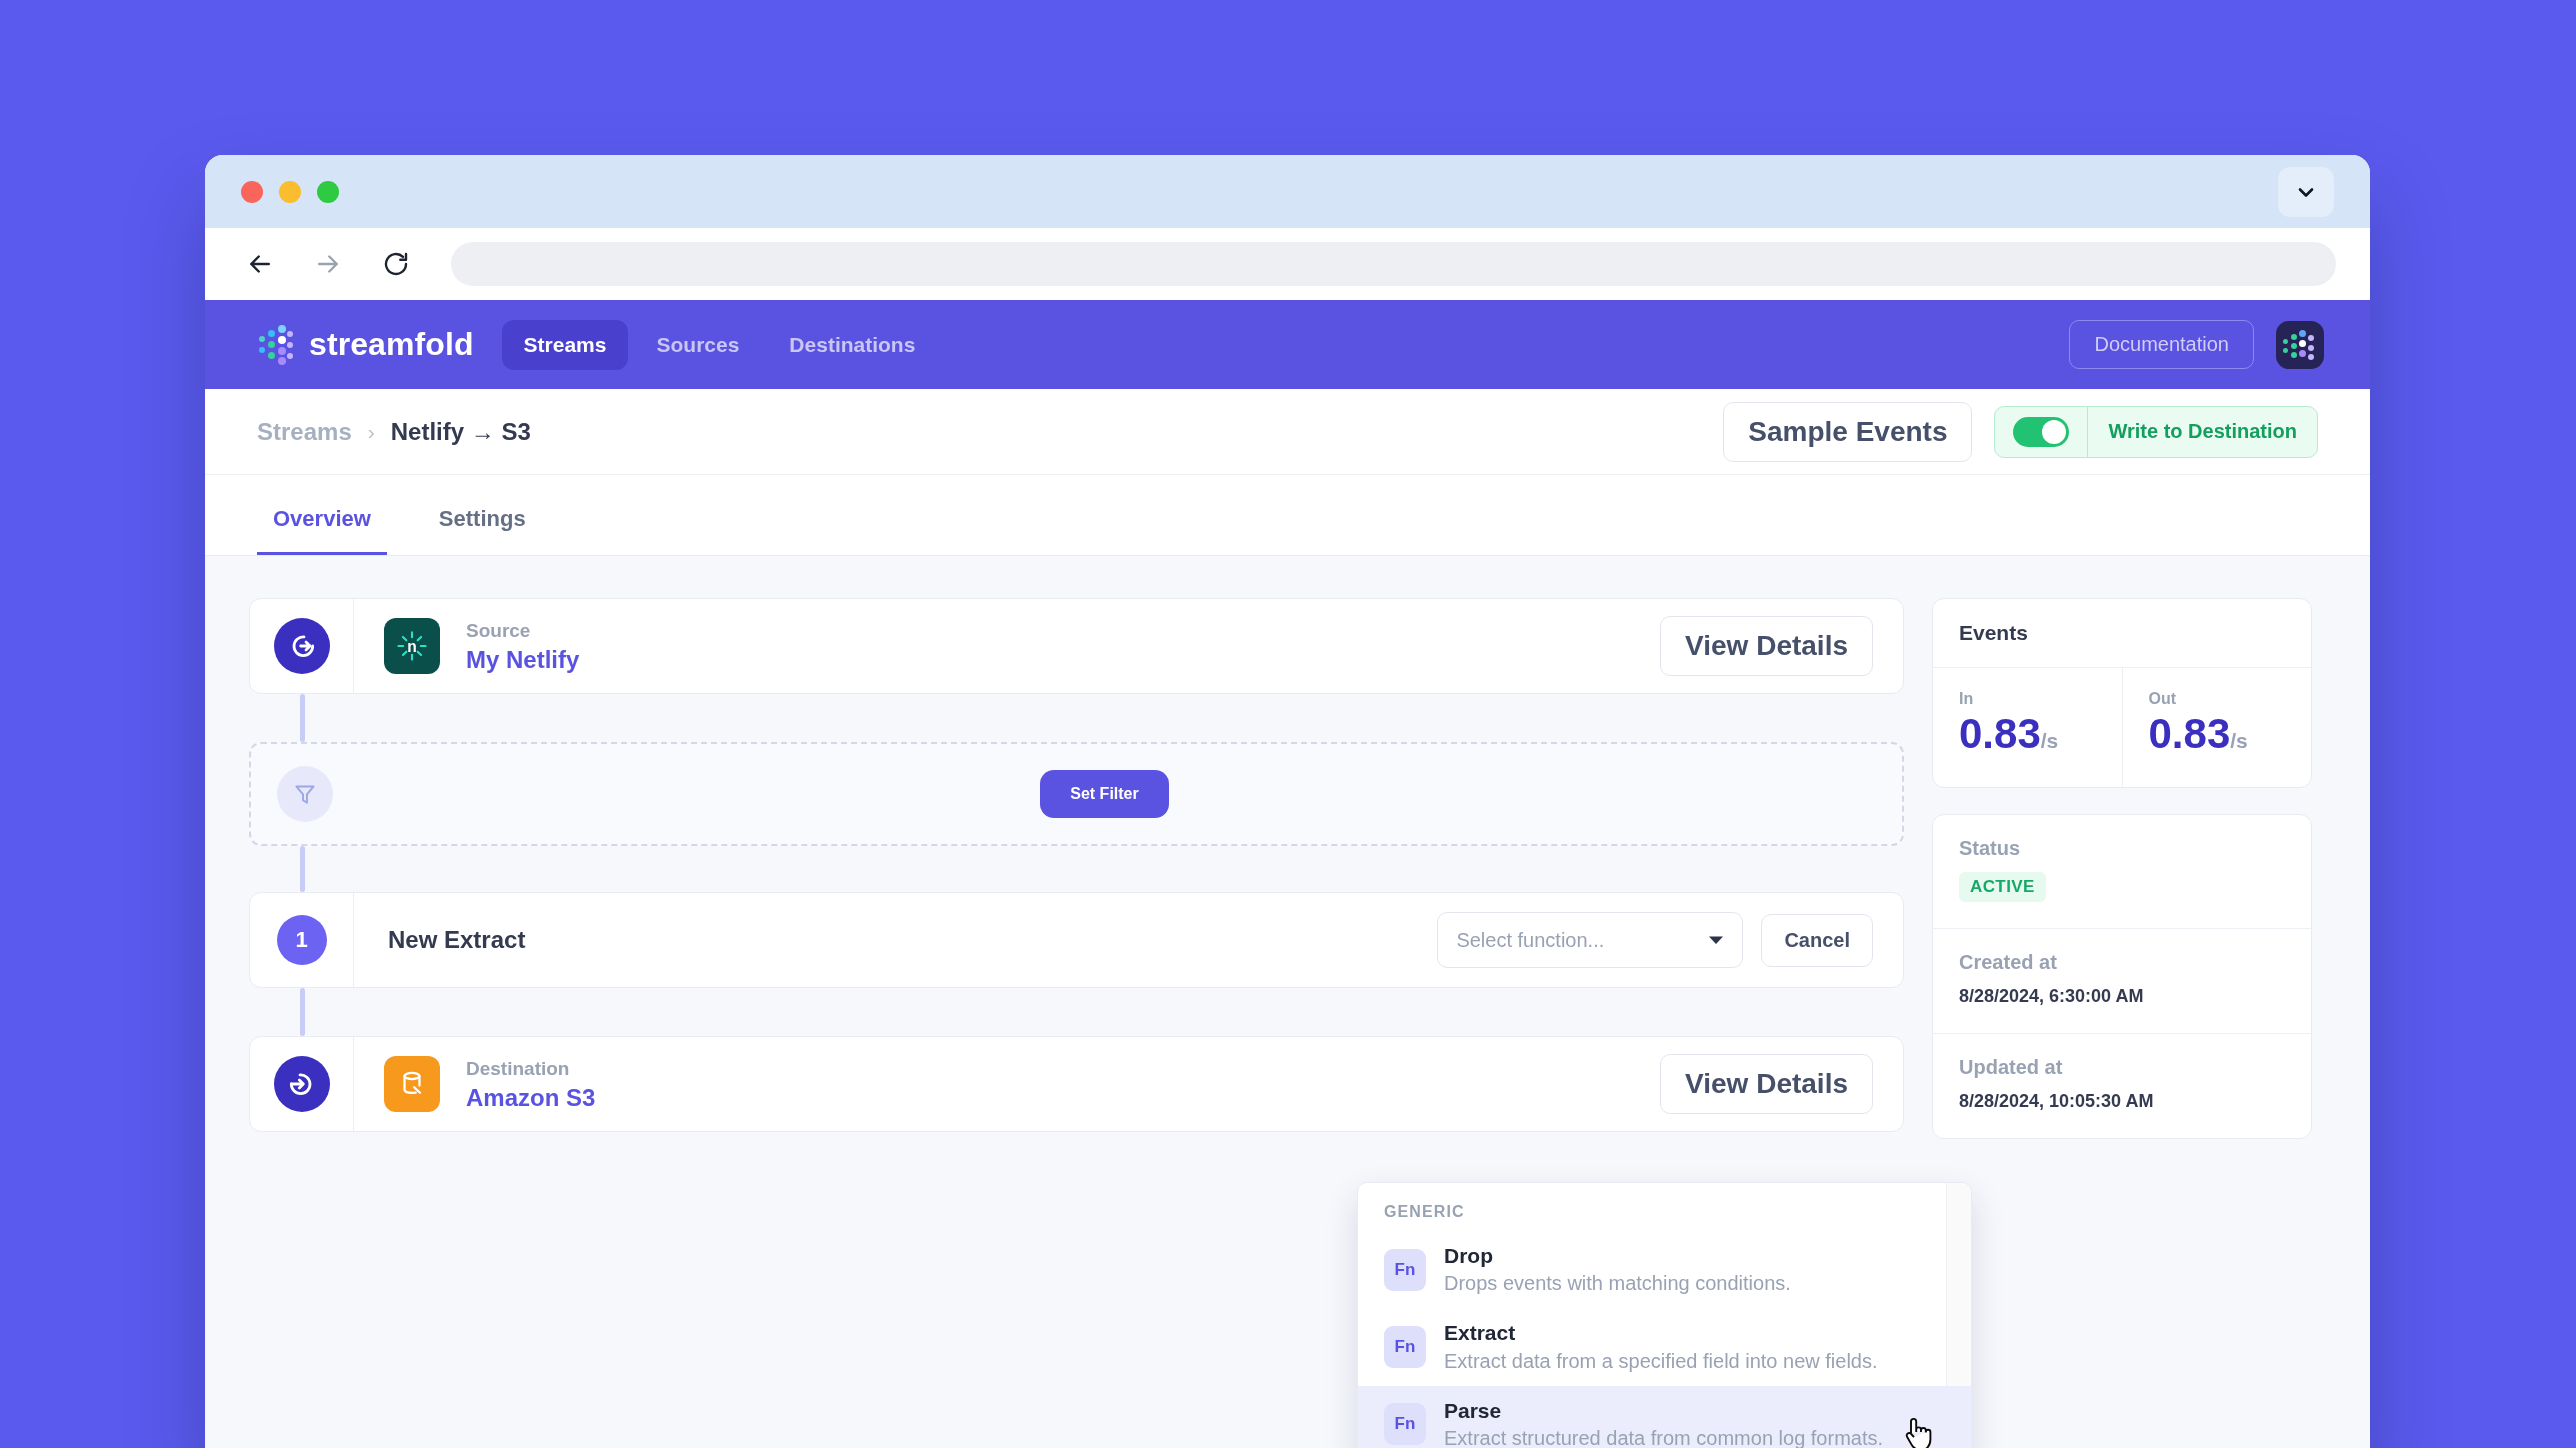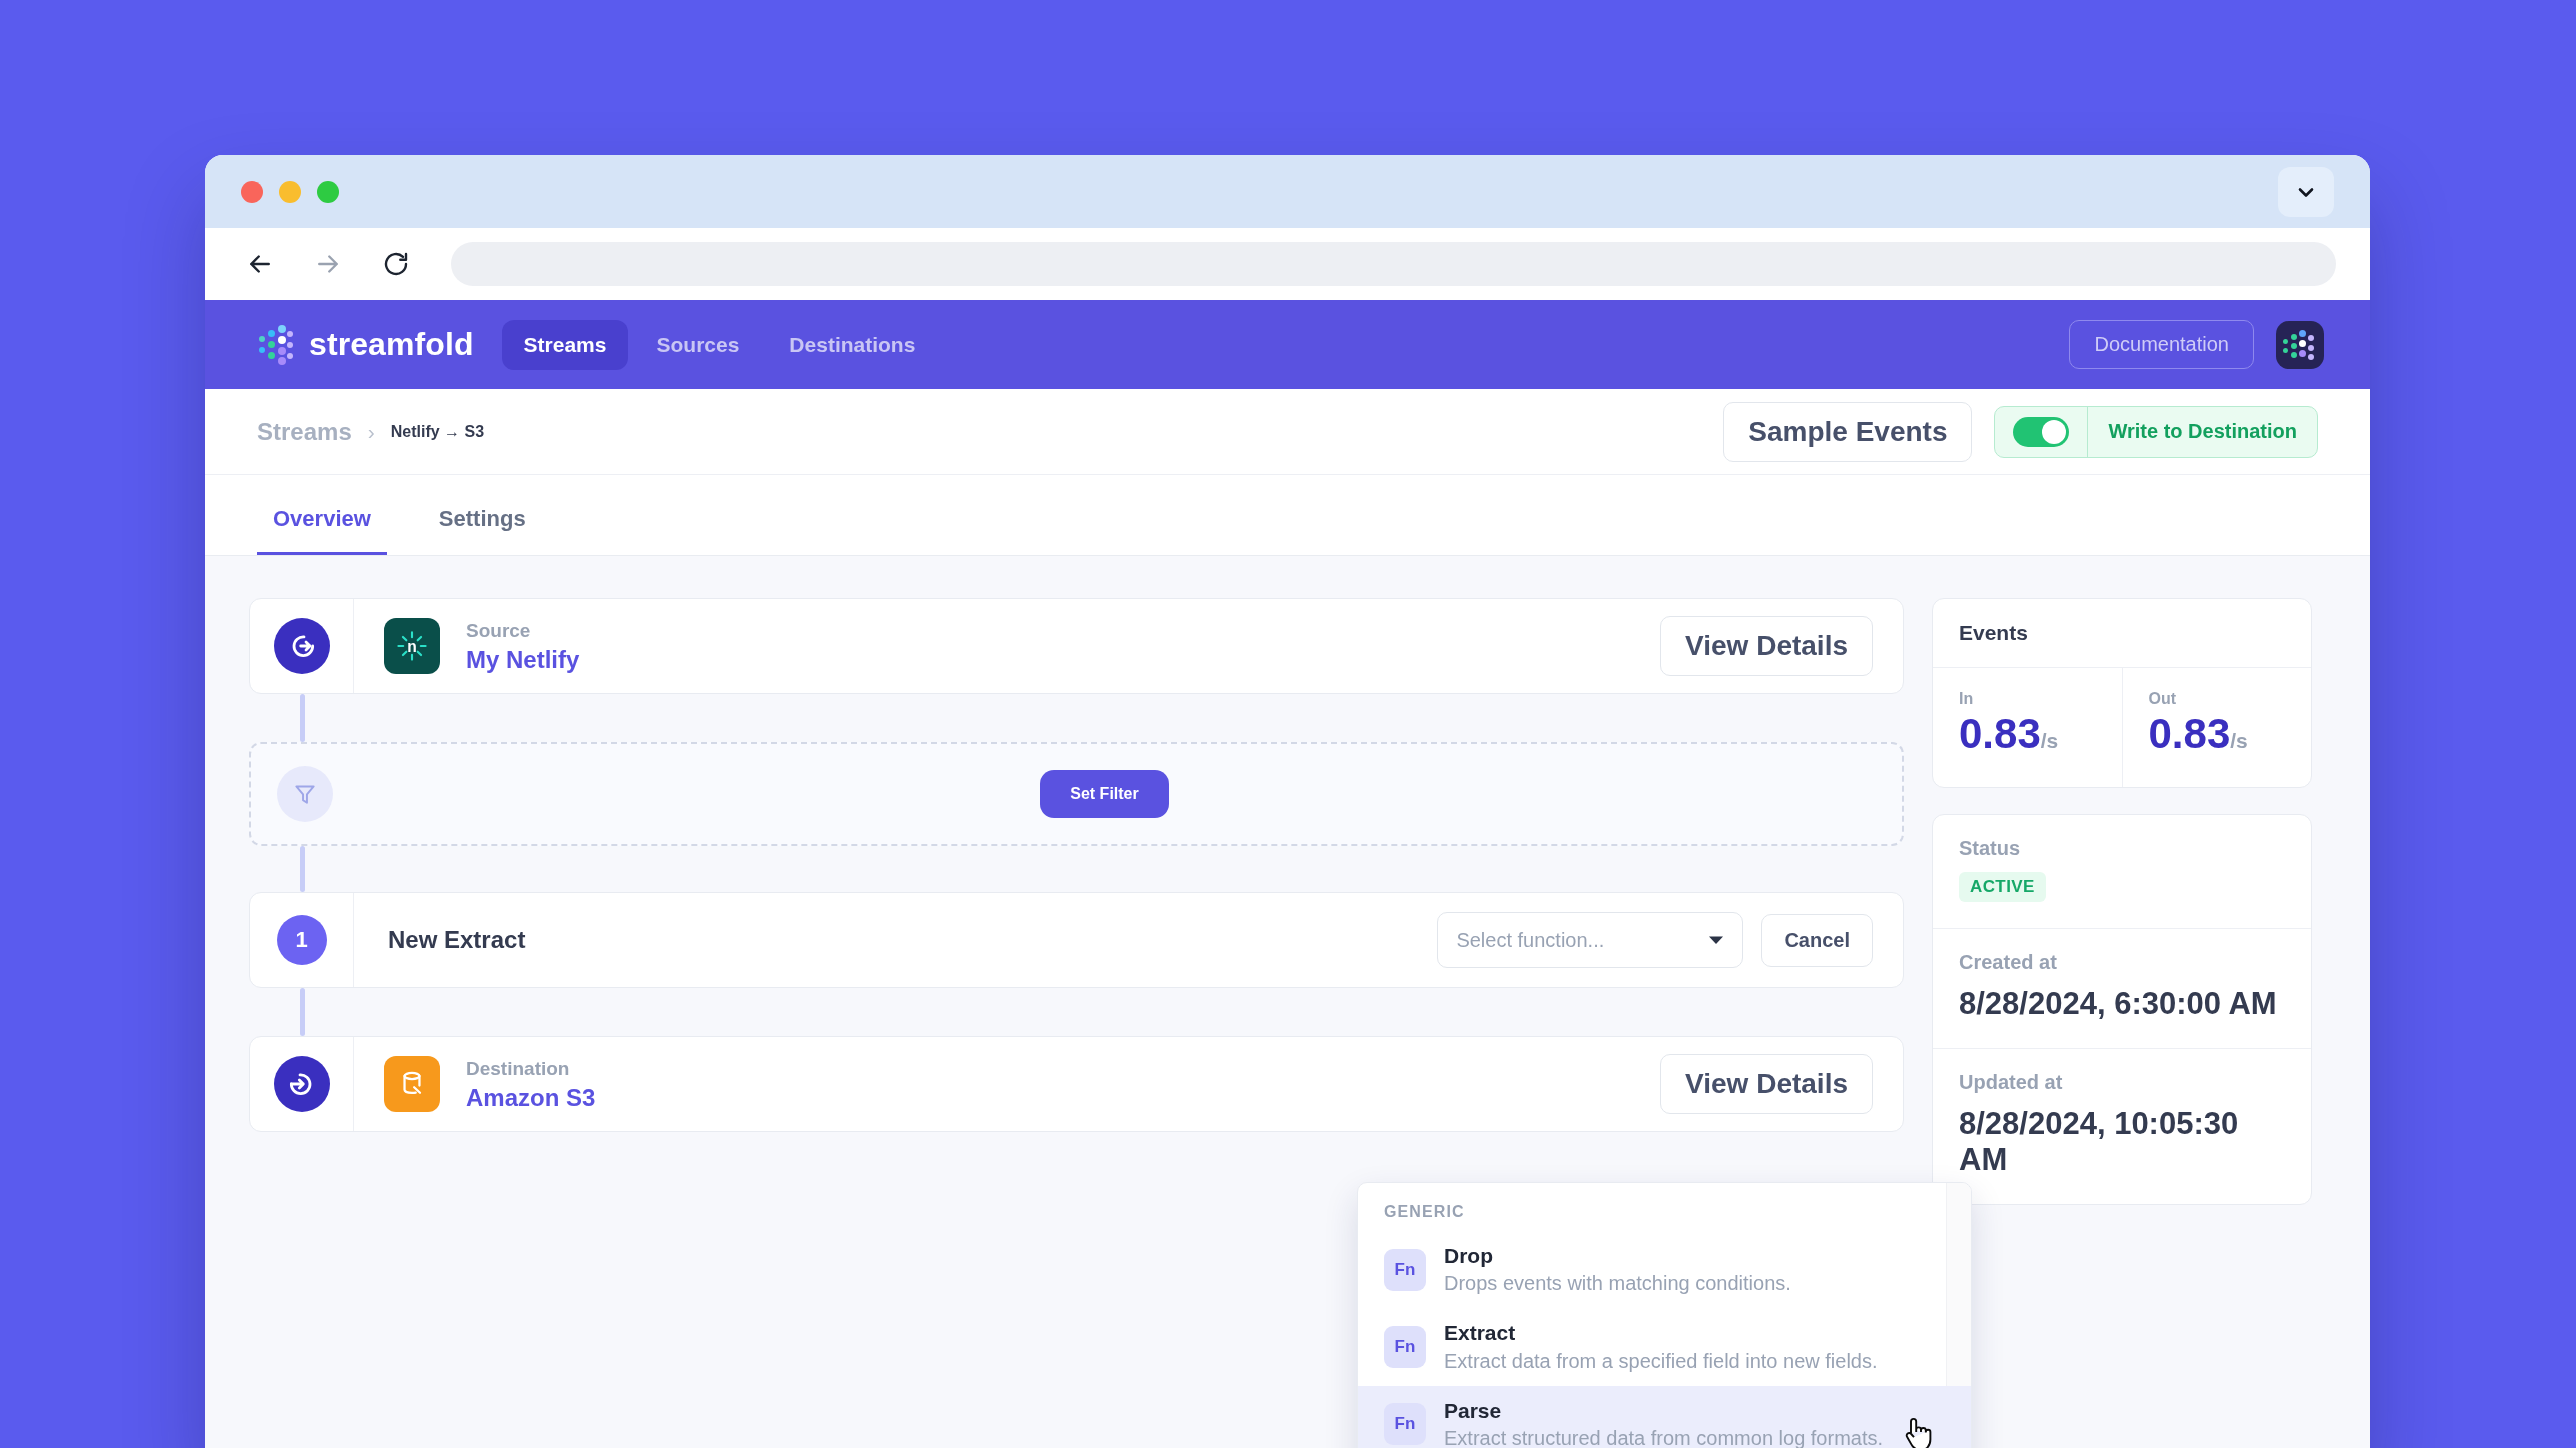--- a/index.html
+++ b/index.html
@@ -70,21 +70,21 @@
   .avatar i{ position:absolute; border-radius:50%; display:block; }
 
   
   .crumbrow{
     height:86px; background:#fff; display:flex; align-items:center; padding:0 52px;
     border-bottom:1px solid #EDEFF4;
   }
   .crumb{ display:flex; align-items:center; gap:16px; }
   .crumb .muted{ color:#A7B0C0; font-size:24px; font-weight:600; cursor:pointer; }
   .crumb .sep{ color:#B9C0CD; font-size:21px; }
-  .crumb .cur{ color:#343B50; font-size:16px; font-weight:700; }
+  .crumb .cur{ color:#343B50; font-size:24px; font-weight:700; }
   .crumb-right{ margin-left:auto; display:flex; align-items:center; gap:22px; }
   .btn-outline{
     border:1.5px solid #E2E6EC; border-radius:10px; background:#fff;
     color:#47506A; font-size:28px; font-weight:600; padding:13px 24px; cursor:pointer; white-space:nowrap;
   }
   .toggle-group{
     display:flex; align-items:center; border:1.5px solid #B6EBD0; border-radius:10px;
     background:#EAFBF1; overflow:hidden; height:52px;
   }
   .toggle-cell{ padding:0 18px; display:flex; align-items:center; height:100%; }
@@ -224,21 +224,21 @@
   }
   .metrics{ display:flex; }
   .metric{ flex:1; padding:22px 26px 26px; }
   .metric + .metric{ border-left:1px solid #EDEFF4; }
   .metric .k{ color:#98A2B3; font-size:16px; font-weight:600; }
   .metric .n{ color:#3A2FBF; font-size:42px; font-weight:700; line-height:1.25; }
   .metric .n .u{ color:#98A2B3; font-size:21px; font-weight:600; }
   .prow{ padding:22px 26px 26px; }
   .prow + .prow{ border-top:1px solid #EDEFF4; }
   .prow .k{ color:#98A2B3; font-size:20px; font-weight:600; margin-bottom:12px; }
-  .prow .v{ color:#343B50; font-size:31px; font-weight:600; }
+  .prow .v{ color:#343B50; font-size:18px; font-weight:600; }
   .badge{
     display:inline-block; background:#E6FAEF; color:#16A868; border-radius:6px;
     padding:5px 11px; font-size:17px; font-weight:700; letter-spacing:.4px;
   }
 </style>
 </head>
 <body>
 
 <div class="stage">
   <div class="browser">

